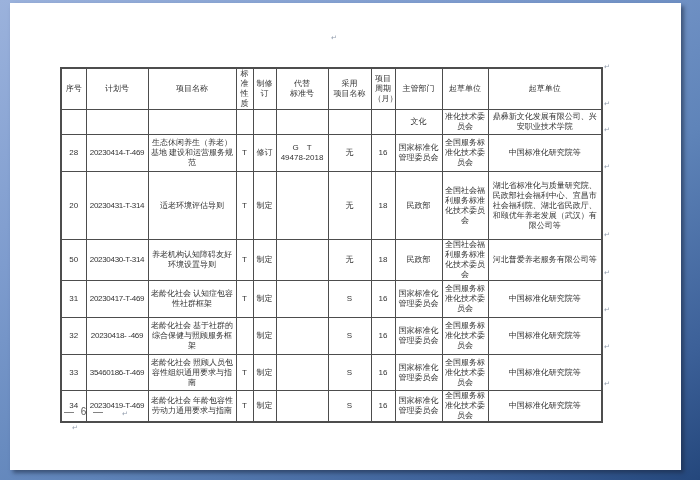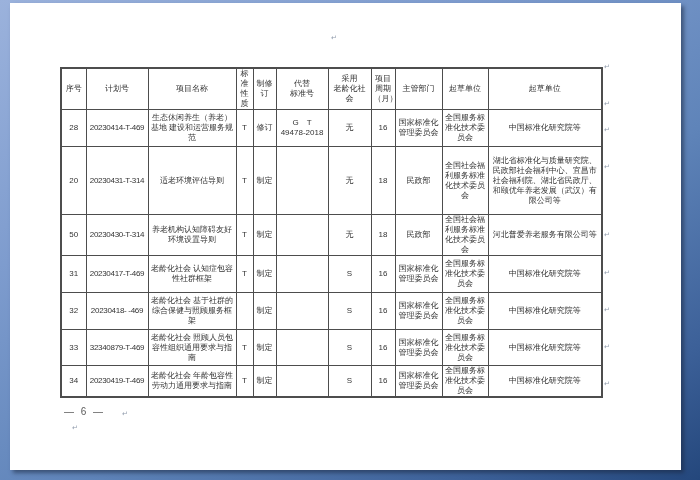--- a/index.html
+++ b/index.html
@@ -78,28 +78,41 @@
         <th>序号</th>
         <th>计划号</th>
         <th>项目名称</th>
         <th>标准
 性质</th>
         <th>制修
 订</th>
         <th>代替
 标准号</th>
         <th>采用
-老龄化社会</th>
+项目名称</th>
         <th>项目
 周期
 （月）</th>
         <th>主管部门</th>
         <th>起草单位</th>
         <th>起草单位</th>
       </tr>
+      <tr class="r0">
+        <td></td>
+        <td></td>
+        <td></td>
+        <td></td>
+        <td></td>
+        <td></td>
+        <td></td>
+        <td></td>
+        <td>文化</td>
+        <td>准化技术委员会</td>
+        <td>鼎彝新文化发展有限公司、兴安职业技术学院</td>
+      </tr>
       <tr class="r1">
         <td>28</td>
         <td>20230414-T-469</td>
         <td>生态休闲养生（养老）基地 建设和运营服务规范</td>
         <td>T</td>
         <td>修订</td>
         <td>G　T
 49478-2018</td>
         <td>无</td>
         <td>16</td>
@@ -154,21 +167,21 @@
         <td>制定</td>
         <td></td>
         <td>S</td>
         <td>16</td>
         <td>国家标准化管理委员会</td>
         <td>全国服务标准化技术委员会</td>
         <td>中国标准化研究院等</td>
       </tr>
       <tr class="r6">
         <td>33</td>
-        <td>32340879-T-469</td>
+        <td>35460186-T-469</td>
         <td>老龄化社会 照顾人员包容性组织通用要求与指南</td>
         <td>T</td>
         <td>制定</td>
         <td></td>
         <td>S</td>
         <td>16</td>
         <td>国家标准化管理委员会</td>
         <td>全国服务标准化技术委员会</td>
         <td>中国标准化研究院等</td>
       </tr>

